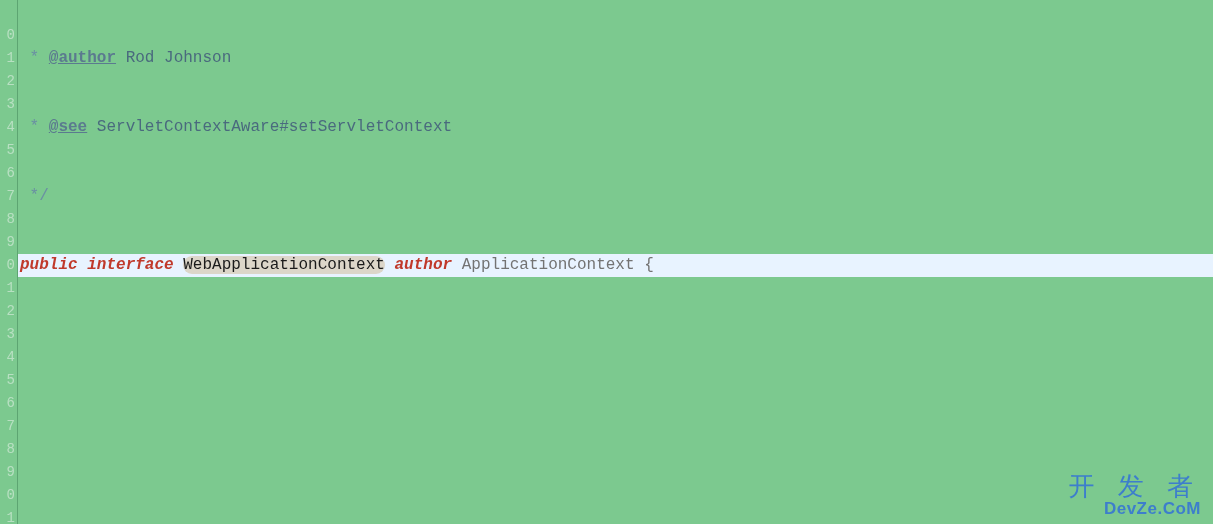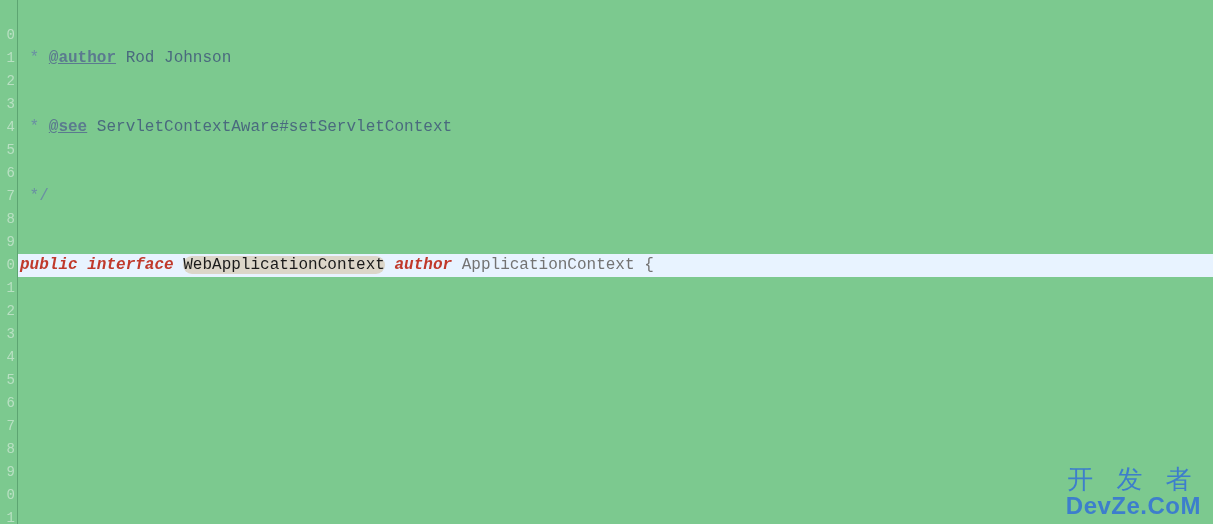--- a/index.html
+++ b/index.html
@@ -53,21 +53,21 @@
   .watermark {
     position: absolute;
     right: 12px;
     bottom: 6px;
     font-family: "Arial", sans-serif;
     text-align: right;
     line-height: 1.05;
     pointer-events: none;
   }
   .watermark .l1 { color: #3d7ecc; font-size: 26px; letter-spacing: 8px; font-weight: 500; text-align: center;}
-  .watermark .l2 { color: #3d7ecc; font-size: 24px; font-weight: 600; letter-spacing: 0.5px;}
+  .watermark .l2 { color: #3d7ecc; font-size: 17px; font-weight: 600; letter-spacing: 0.5px;}
 </style>
 </head>
 <body>
 
 <div class="editor">
   <div class="gutter">
     <div></div>
     <div>0</div>
     <div>1</div>
     <div>2</div>

